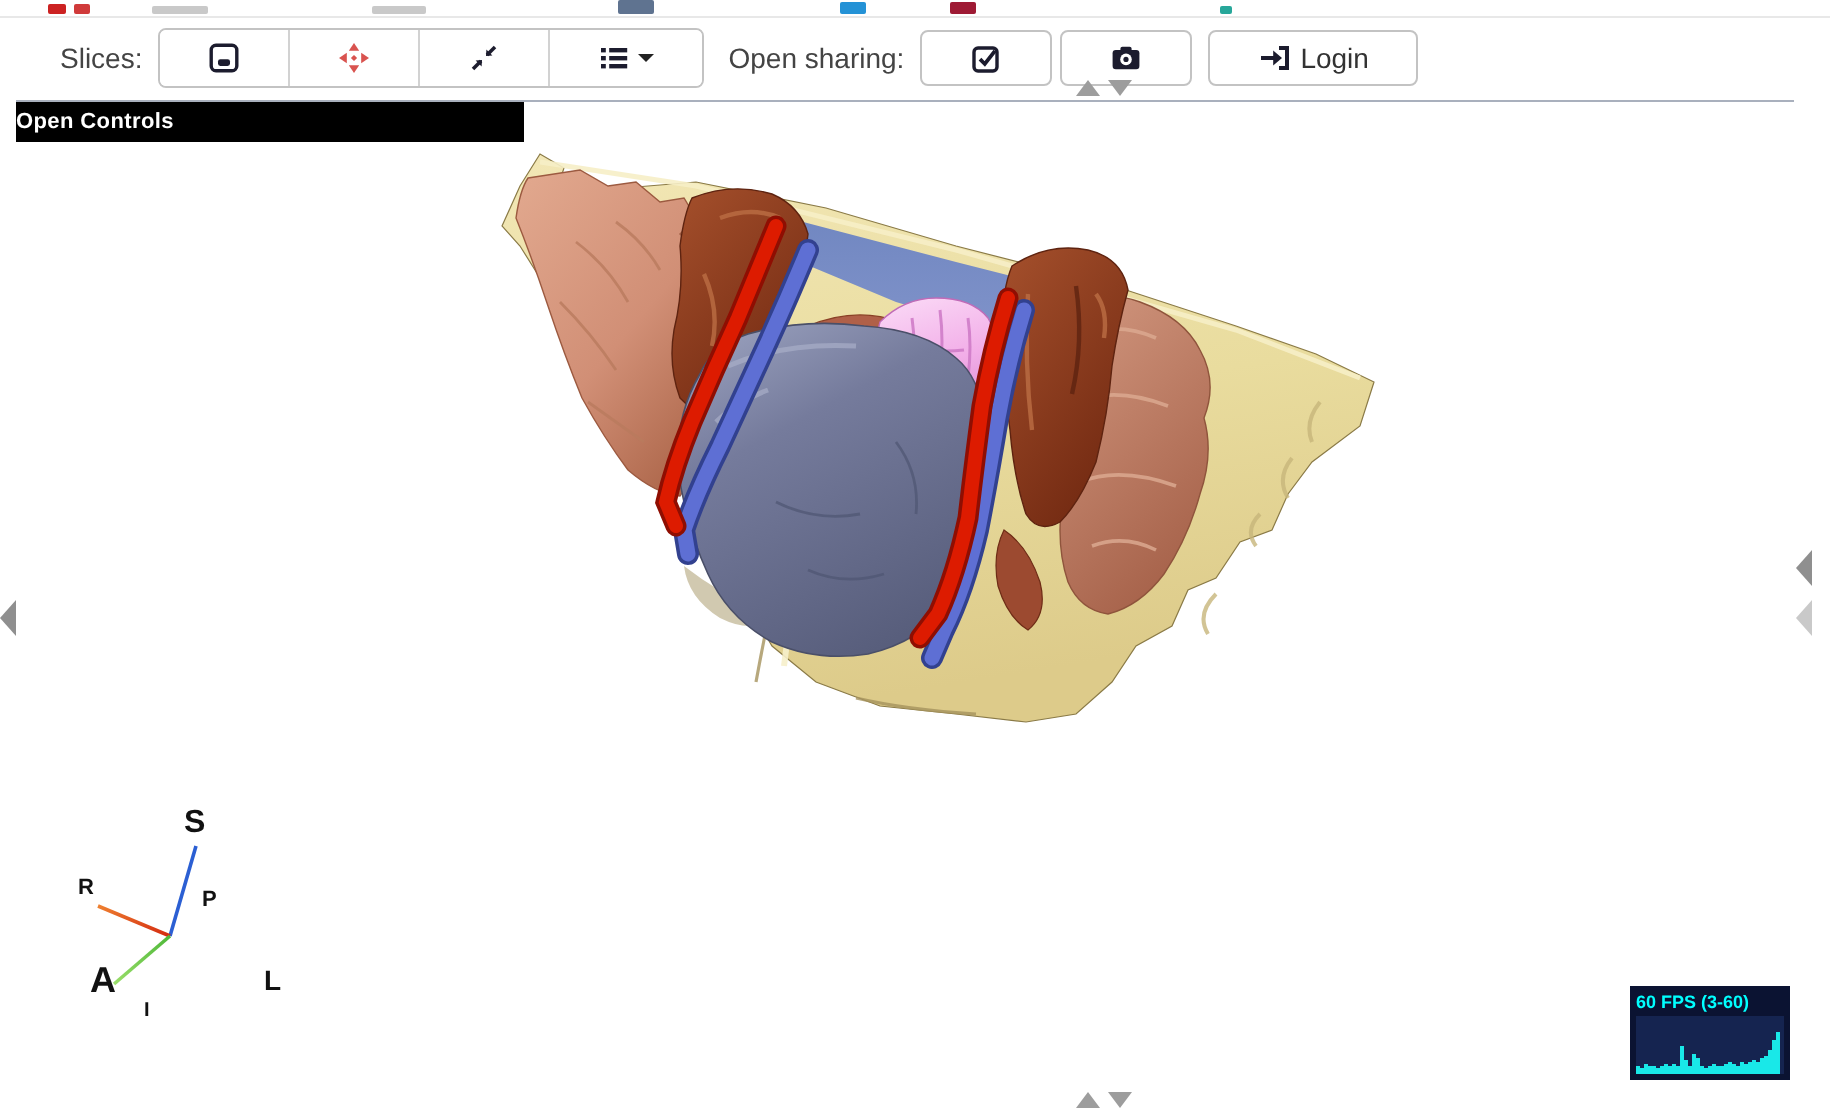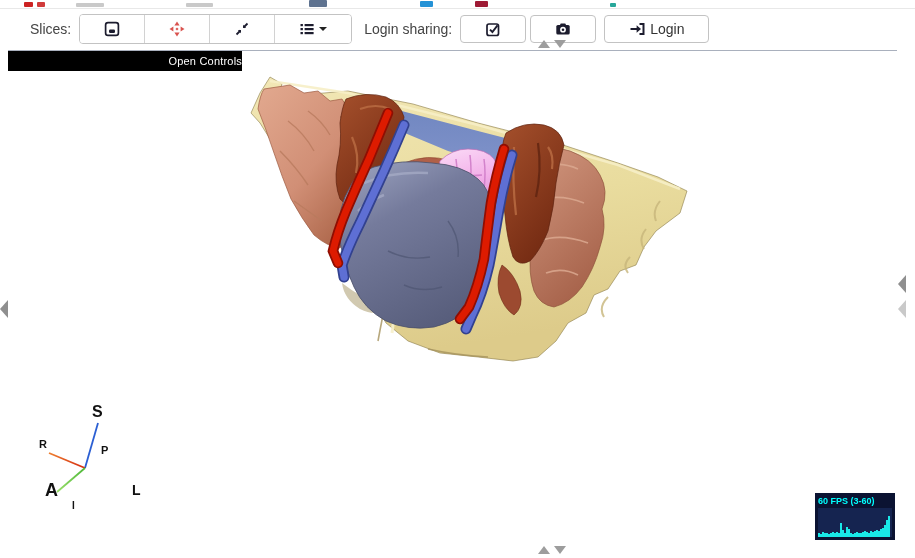--- a/index.html
+++ b/index.html
@@ -18,22 +18,22 @@
   .btn-group .tbtn:first-child{border-left:none;}
   .tbtn{height:28px;min-width:34px;background:#fff;border:1px solid #c3c3c3;border-radius:4px;display:flex;align-items:center;justify-content:center;gap:4px;cursor:pointer;padding:0 24px;box-sizing:border-box;}
   .tbtn svg{display:block;}
   .gap8{width:8px;} .gap4{width:4px;}
   .caret-down{width:0;height:0;border-left:4px solid transparent;border-right:4px solid transparent;border-top:4px solid #222;}
   #login-btn{font-size:14px;color:#333;}
   
   #viewport{position:absolute;left:8px;top:50px;width:889px;height:494px;border-top:1px solid #a9b0bd;
     background:linear-gradient(180deg,#66080%,#6a83c0 0%,#7b90c8 28%,#98a9d8 58%,#c2cfef 85%,#d5e0f8 100%);
     overflow:hidden;cursor:grab;}
-  #open-controls{position:absolute;left:0;top:0;width:234px;height:20px;background:#000;color:#fff;
-    font-size:11px;font-weight:normal;text-align:right;line-height:20px;cursor:pointer;letter-spacing:.2px;}
+  #open-controls{position:absolute;left:0;top:0;width:254px;height:20px;background:#000;color:#fff;
+    font-size:11px;font-weight:bold;text-align:left;line-height:20px;cursor:pointer;letter-spacing:.2px;}
   #scene{position:absolute;left:0;top:0;}
   
   #axes{position:absolute;left:20px;top:345px;width:135px;height:125px;pointer-events:none;}
   #axes .axlbl{position:absolute;color:#111;font-weight:bold;text-shadow:0 0 2px rgba(255,255,255,.35);}
   
   #fps-panel{position:absolute;right:2px;bottom:5px;width:80px;height:47px;background:#0b1332;cursor:pointer;box-sizing:border-box;padding:3px;}
   #fps-label{color:#00ffff;font-size:9px;font-weight:bold;line-height:10px;white-space:nowrap;}
   #fps-graph{margin-top:2px;width:74px;height:29px;background:#152450;display:flex;align-items:flex-end;overflow:hidden;}
   #fps-graph i{display:block;width:2px;background:#19e8e8;flex:0 0 2px;}
   
@@ -104,21 +104,21 @@
             <rect x="5.6" y="7" width="9" height="2.2"></rect>
             <rect x="1.5" y="11" width="2.4" height="2.2"></rect>
             <rect x="5.6" y="11" width="9" height="2.2"></rect>
           </svg>
       </span>
       <span class="caret-down"></span>
     </button>
   </div>
 
   <span style="width:12px"></span>
-  <span class="tb-label">Login sharing:</span>
+  <span class="tb-label">Open sharing:</span>
 
   <button class="tbtn">
     <span>
       <svg width="16" height="16" viewBox="0 0 16 16">
           <rect x="2" y="3" width="11.5" height="11.5" rx="2" fill="none" stroke="#1c1c2e" stroke-width="1.7"></rect>
           <path d="M5 8.6 L7.4 11 L12.5 4.4" fill="none" stroke="#1c1c2e" stroke-width="1.9"></path>
         </svg>
     </span>
   </button>
   <span class="gap4"></span>

